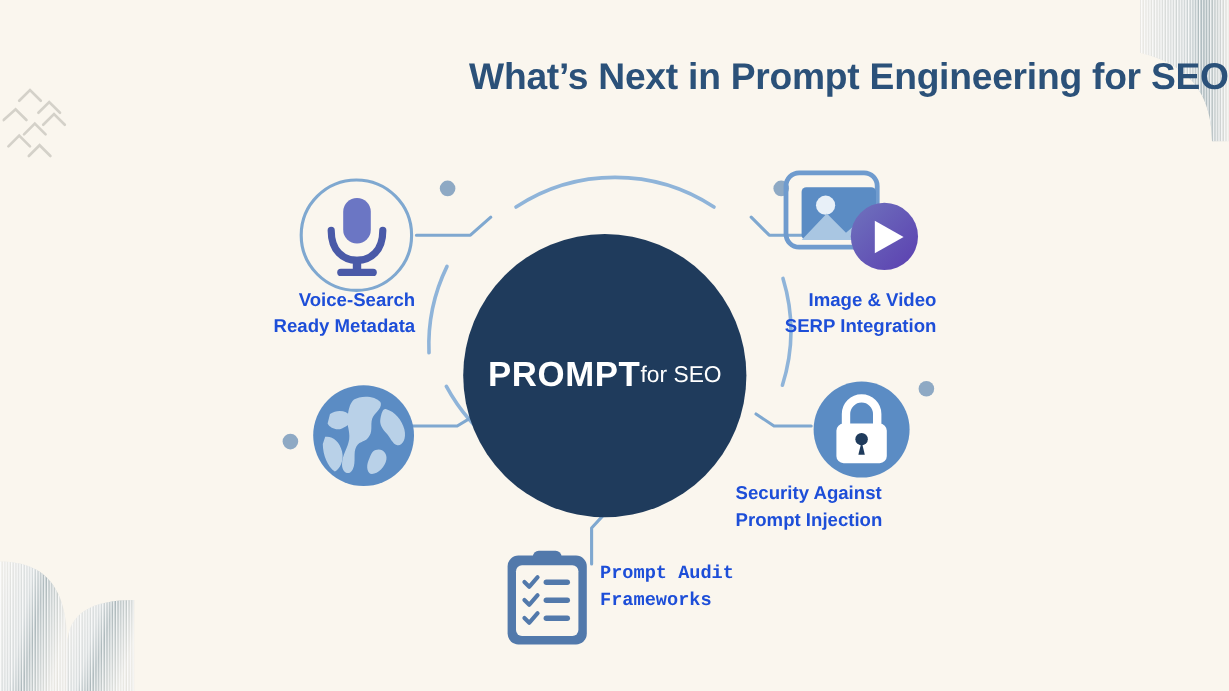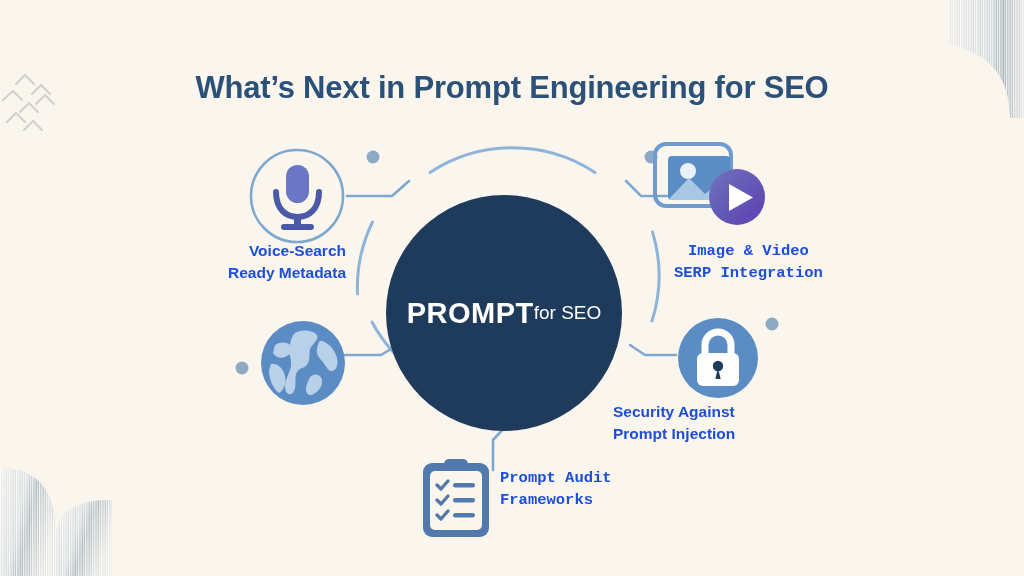--- a/index.html
+++ b/index.html
@@ -12,22 +12,22 @@
   .stage{position:absolute;inset:0;}
 
   
   .deco{position:absolute;pointer-events:none;}
   #deco-chevrons{left:2px;top:70px;}
   #deco-ribbon-tr{right:0;top:0;}
   #deco-ribbon-bl{left:0;bottom:0;}
 
   
   #page-title{
-    position:absolute;top:70px;left:0;width:1024px;
-    text-align:center;
+    position:absolute;top:46px;left:0;width:1024px;
+    text-align:right;
     font-size:31px;font-weight:bold;letter-spacing:-.2px;
     color:#2b5179;
     white-space:nowrap;
   }
 
   
   #hub{
     position:absolute;left:386px;top:195px;width:236px;height:236px;
     border-radius:50%;
     background:#1f3b5c;
@@ -44,21 +44,21 @@
   #ring-svg{position:absolute;left:0;top:0;}
 
   
   .label{
     position:absolute;
     font-size:15.5px;font-weight:bold;line-height:1.42;
     color:#1d4ed8;
     white-space:pre-line;
   }
   #label-voice{right:678px;top:240px;text-align:right;}
-  #label-image{left:674px;top:240px;text-align:center;font-family:Liberation Mono, monospace;}
+  #label-image{left:654px;top:240px;text-align:right;}
   #label-local{right:680px;top:401px;text-align:right;}
   #label-security{left:613px;top:401px;text-align:left;}
   #label-audit{left:500px;top:467px;text-align:left;font-family:Liberation Mono, monospace;}
 
   
   .icon-wrap{position:absolute;}
   #icon-voice{left:247px;top:146px;}
   #icon-image{left:651px;top:140px;}
   #icon-globe{left:259px;top:319px;}
   #icon-lock{left:676px;top:316px;}

